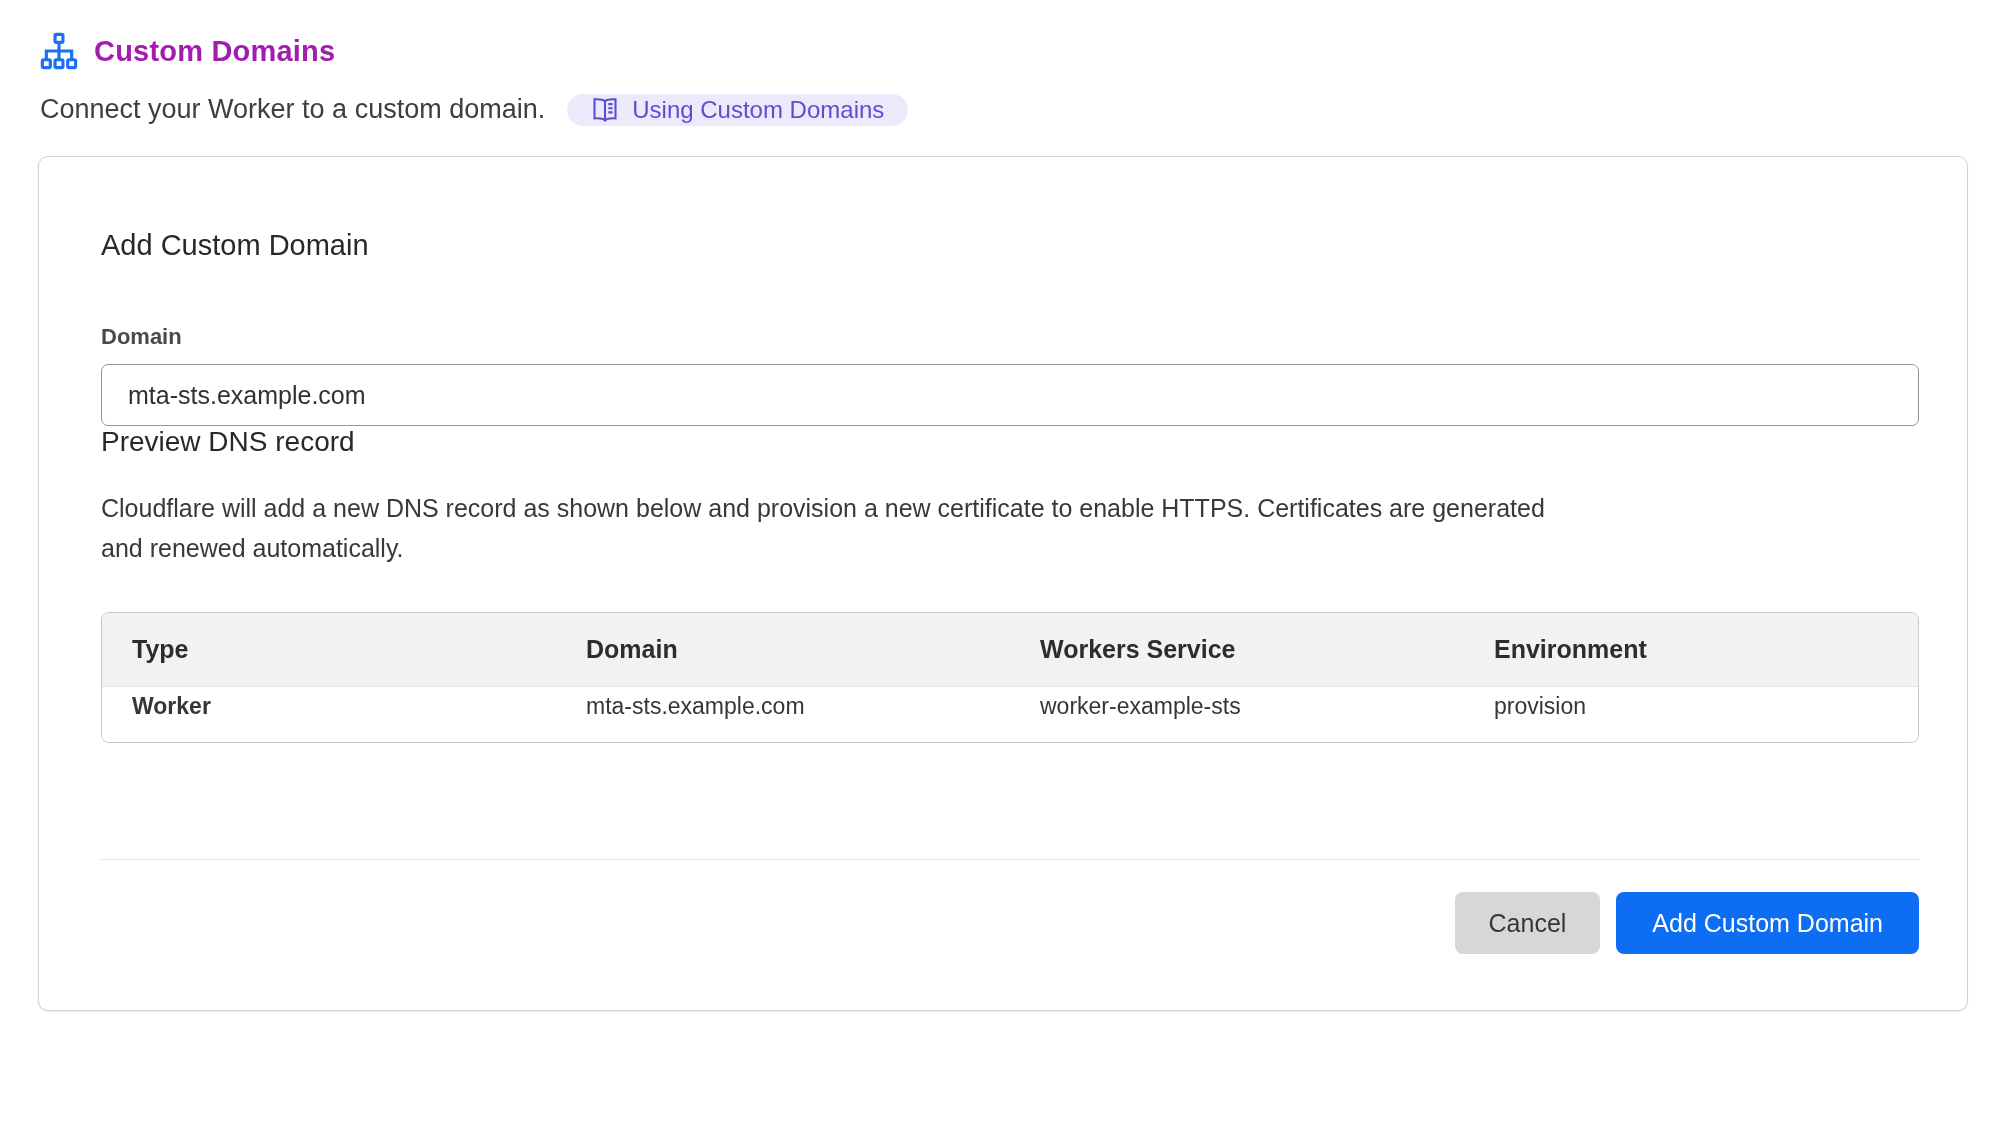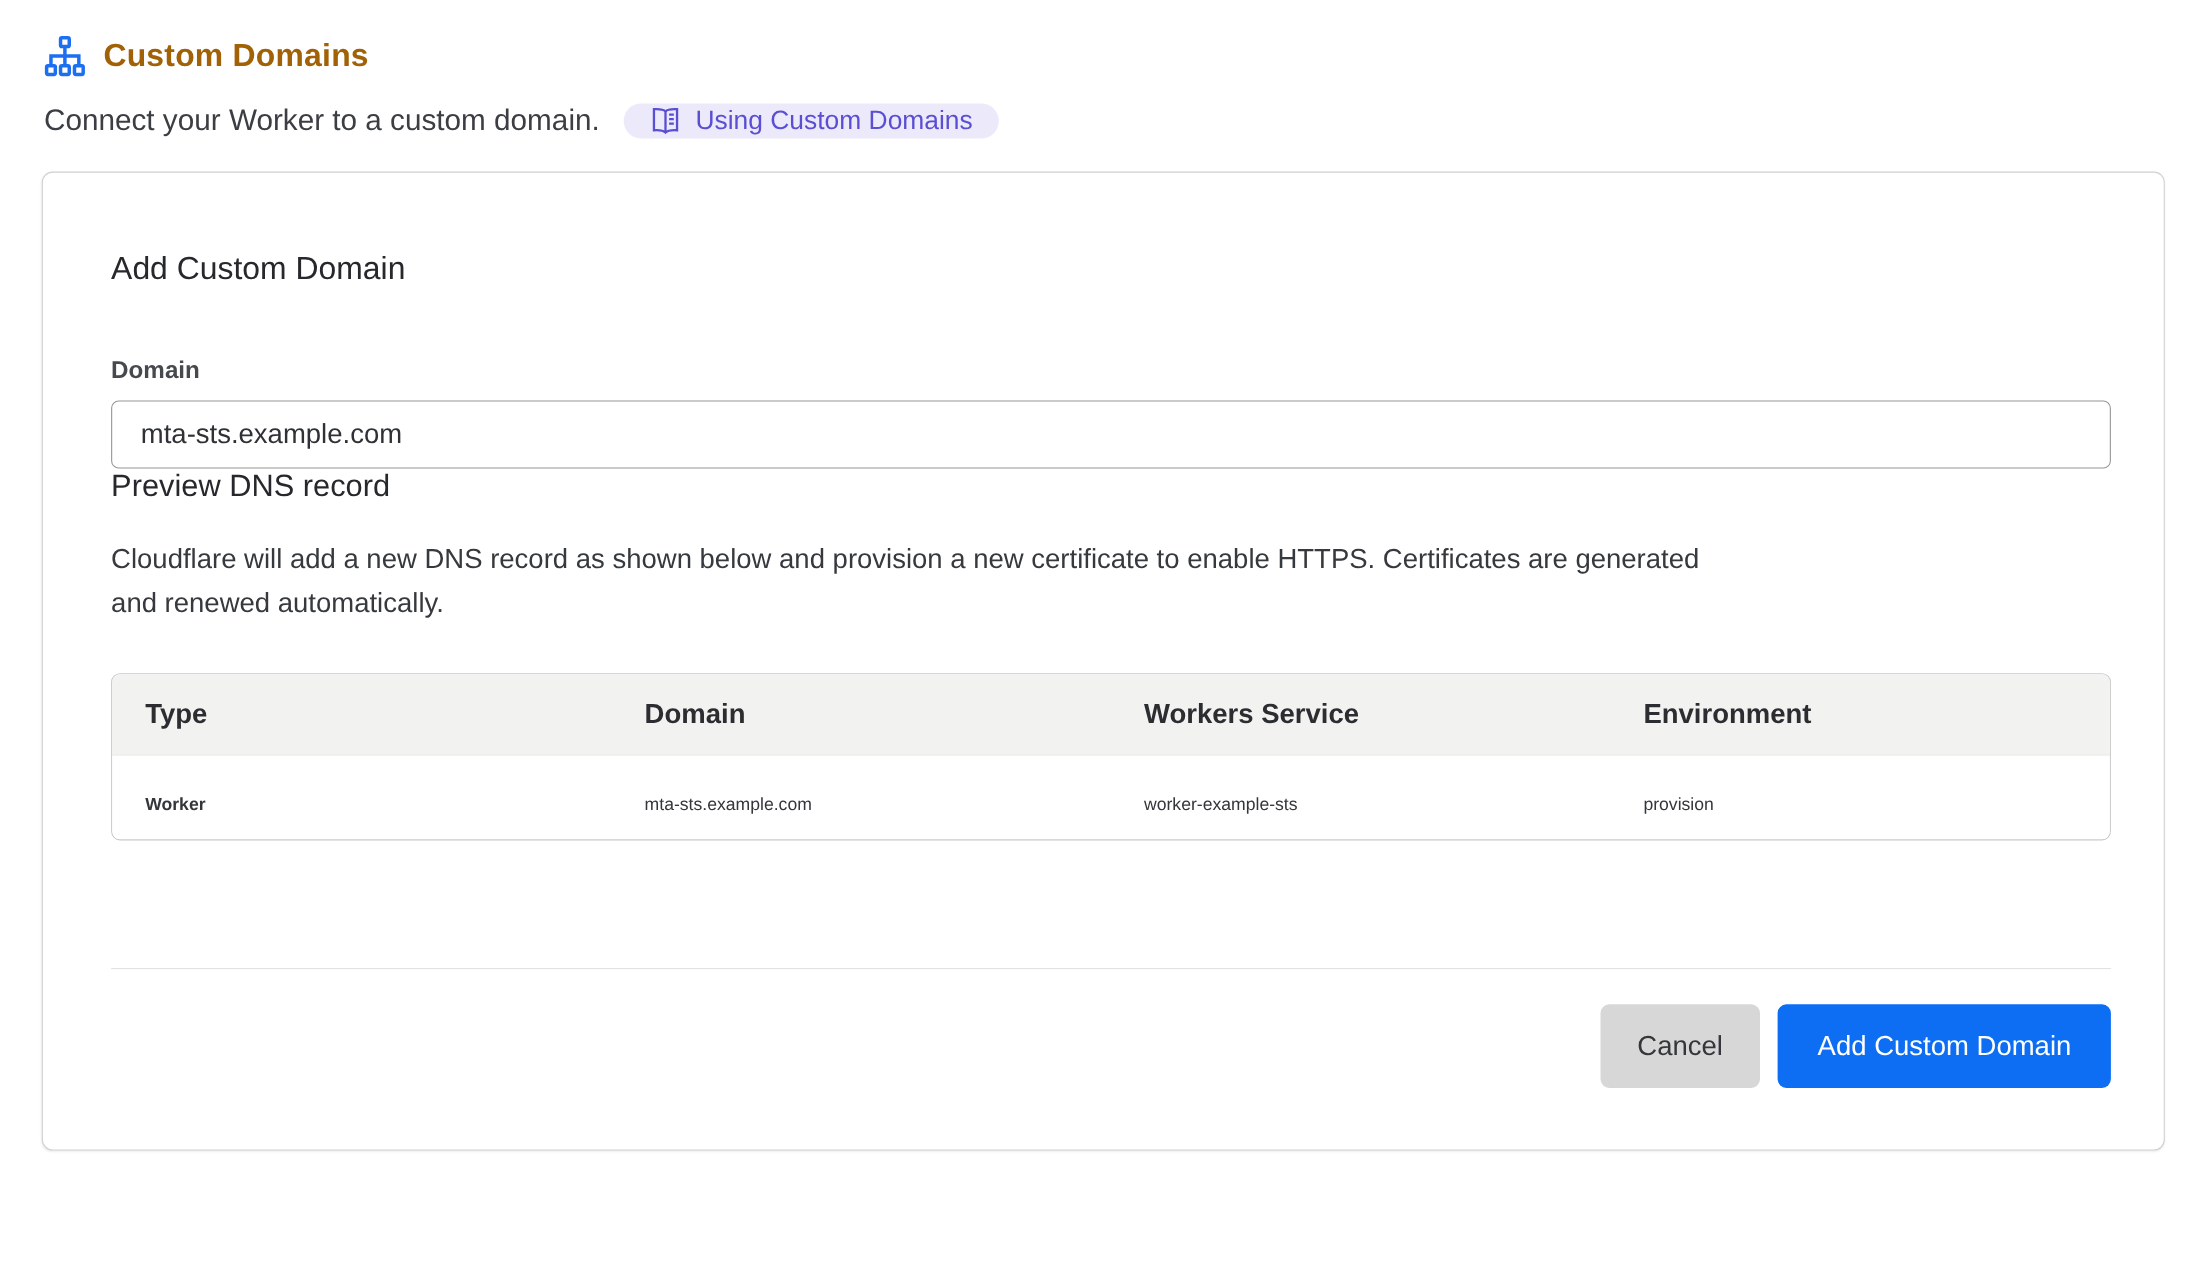--- a/index.html
+++ b/index.html
@@ -9,21 +9,21 @@
     font-family: "Liberation Sans", "DejaVu Sans", sans-serif;
     color: #36393d;
   }
   
   .page-header {
     display: flex; align-items: center; gap: 16px;
     margin: 32px 0 0 40px;
   }
   .title-icon { width: 38px; height: 38px; display: inline-flex; }
   .page-title {
-    font-size: 29px; font-weight: 700; color: #a16207; letter-spacing: 0.2px;
+    font-size: 29px; font-weight: 700; color: #a21caf; letter-spacing: 0.2px;
   }
   .subtitle-row {
     display: flex; align-items: flex-start; gap: 22px;
     margin: 24px 0 0 40px;
   }
   .page-subtitle { font-size: 27px; color: #3b3e42; }
   .docs-badge {
     display: inline-flex; align-items: center; gap: 13px;
     background: #ece9fb; color: #5a4fd2;
     border: none; cursor: pointer;
@@ -77,38 +77,38 @@
     border-radius: 8px;
     overflow: hidden;
   }
   .t-row { display: grid; grid-template-columns: 25% 25% 25% 25%; }
   .t-head { background: #f2f2f1; }
   .t-head .t-cell {
     font-size: 25px; font-weight: 700; color: #2b2d31;
     padding: 22px 10px 22px 30px;
   }
   .t-body .t-cell {
-    font-size: 16px; color: #33363a;
-    padding: 36px 10px 22px 30px;
+    font-size: 23px; color: #33363a;
+    padding: 6px 10px 22px 30px;
     background: #fff;
   }
   .t-body { border-top: 1px solid #e4e4e3; }
   .cell-type { font-weight: 700; color: #26282c; }
 
   
   .footer-divider {
     margin-top: 116px;
     border: none; border-top: 1px solid #e2e2e2; height: 0;
   }
   .actions {
     margin-top: 32px;
     display: flex; justify-content: flex-end; gap: 16px;
   }
   .btn {
-    height: 76px;
+    height: 62px;
     font-size: 25px; font-family: inherit;
     border: none; border-radius: 8px;
     cursor: pointer;
     display: inline-flex; align-items: center; justify-content: center;
   }
   .btn-cancel { background: #d7d7d7; color: #33363a; padding: 0 34px; }
   .btn-submit { background: #0d6ef4; color: #ffffff; padding: 0 36px; }
 </style>
 </head>
 <body>

